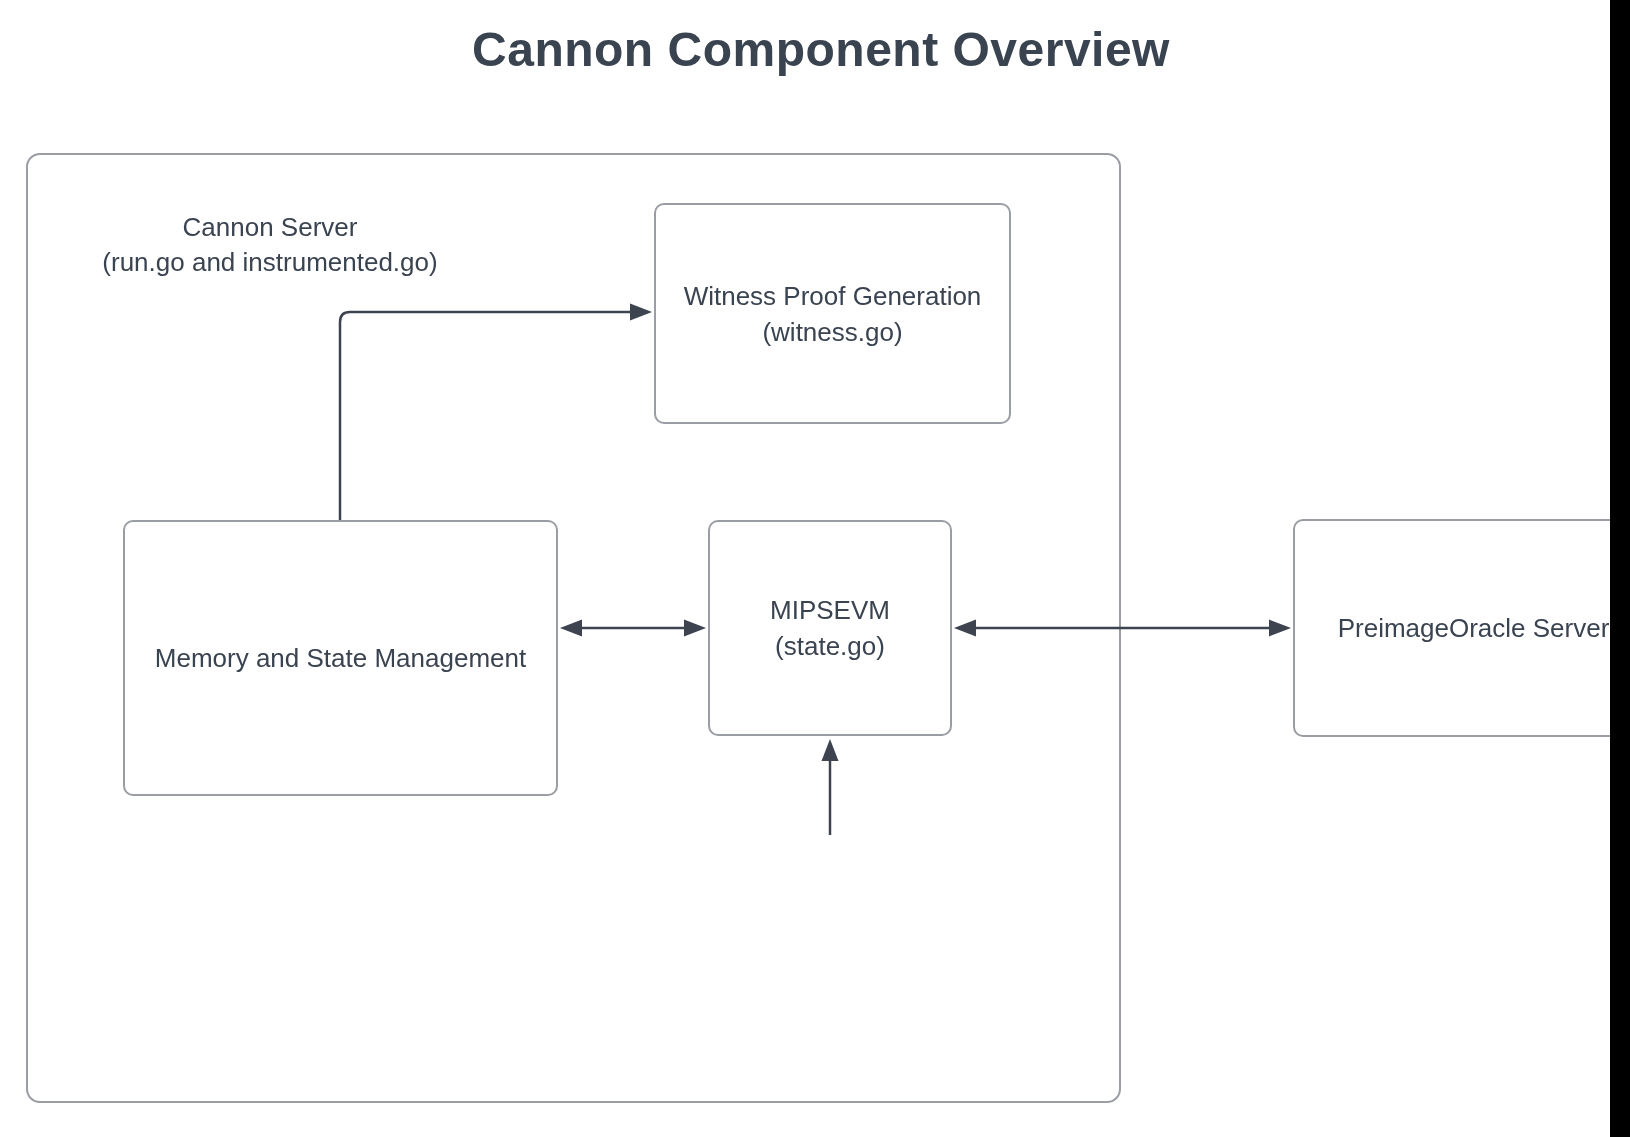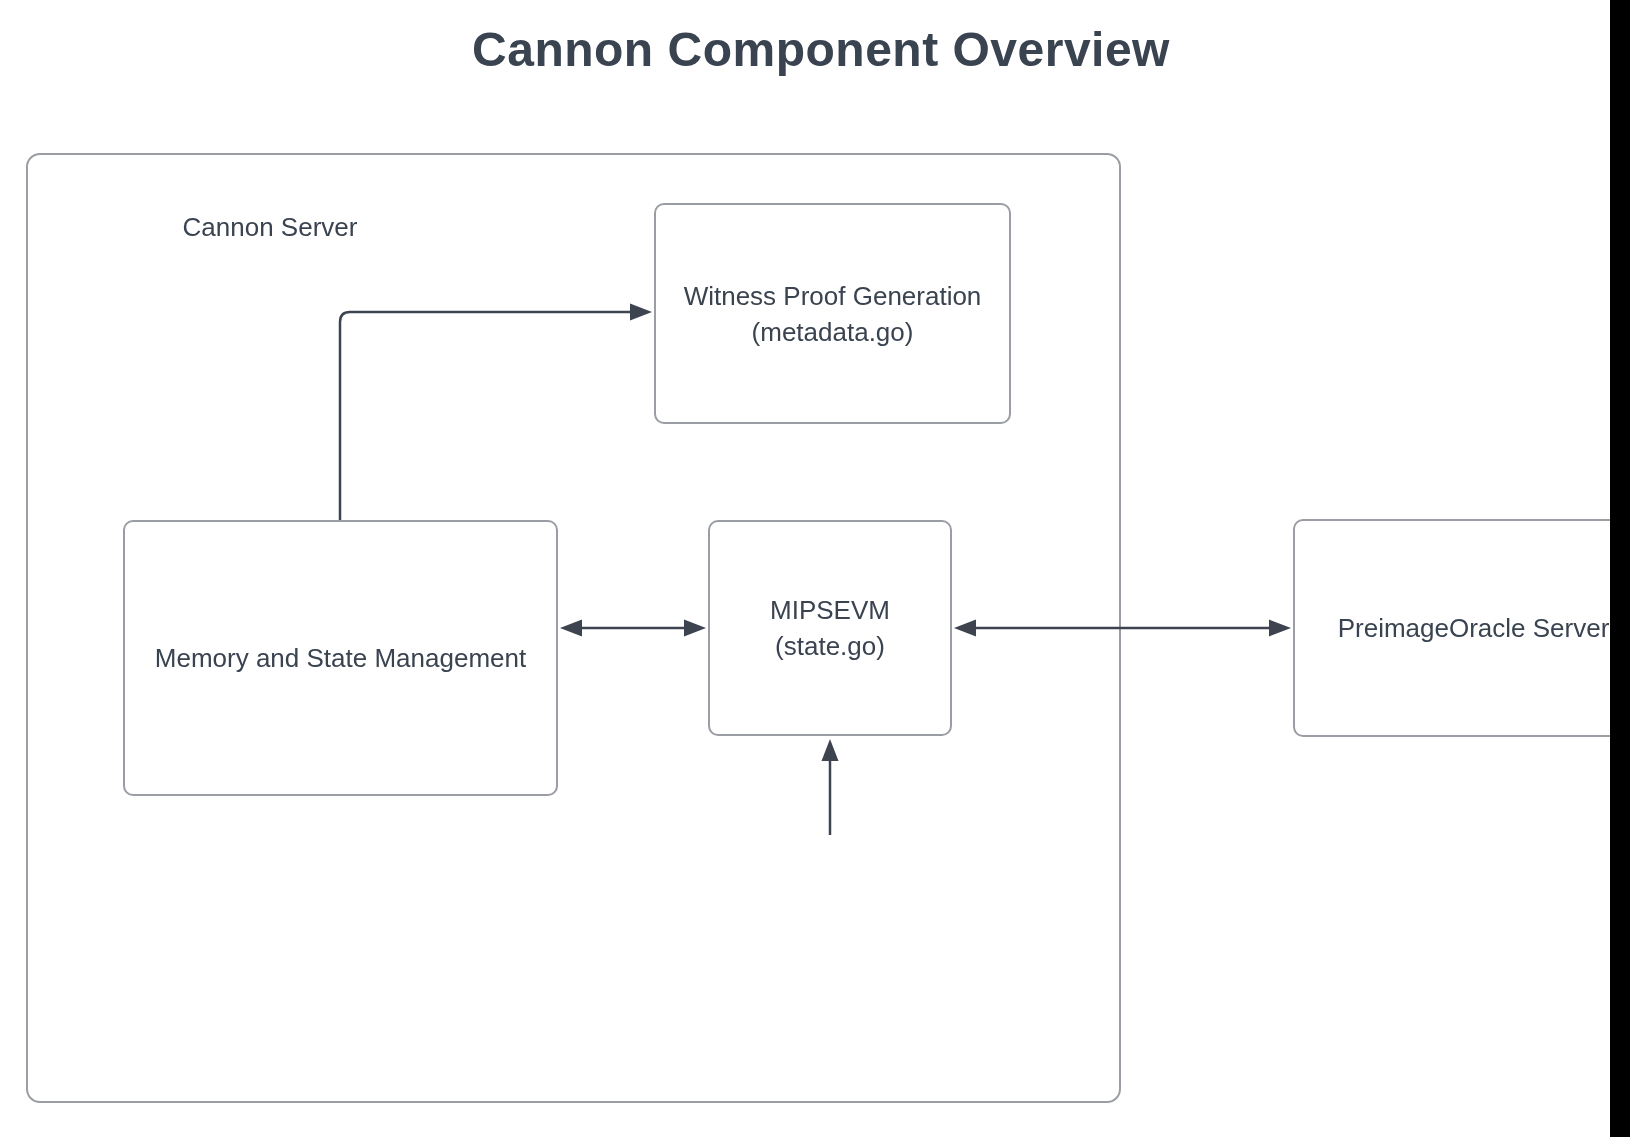--- a/index.html
+++ b/index.html
@@ -51,38 +51,39 @@
 <body>
 
 <div class="canvas">
 
   <div class="title">Cannon Component Overview</div>
 
   <div class="container-box"></div>
 
   <div class="container-label">
     <div>Cannon Server</div>
+    <div>(run.go and instrumented.go)</div>
   </div>
 
   <svg class="edges" width="1630" height="1137" viewBox="0 0 1630 1137">
       <path d="M 340 520 L 340 322 Q 340 312 350 312 L 634 312" fill="none" stroke="#3d4450" stroke-width="2.5"></path>
       <polygon points="652,312 630,320.5 630,303.5" fill="#3d4450"></polygon>
       <path d="M 578 628 L 688 628" fill="none" stroke="#3d4450" stroke-width="2.5"></path>
       <polygon points="560,628 582,619.5 582,636.5" fill="#3d4450"></polygon>
       <polygon points="706,628 684,636.5 684,619.5" fill="#3d4450"></polygon>
       <path d="M 972 628 L 1273 628" fill="none" stroke="#3d4450" stroke-width="2.5"></path>
       <polygon points="954,628 976,619.5 976,636.5" fill="#3d4450"></polygon>
       <polygon points="1291,628 1269,636.5 1269,619.5" fill="#3d4450"></polygon>
       <path d="M 830 835 L 830 757" fill="none" stroke="#3d4450" stroke-width="2.5"></path>
       <polygon points="830,739 838.5,761 821.5,761" fill="#3d4450"></polygon>
     </svg>
 
   <div class="node node-witness">
     <div>Witness Proof Generation</div>
-    <div>(metadata.go)</div>
+    <div>(witness.go)</div>
   </div>
 
   <div class="node node-memory">
     <div>Memory and State Management</div>
   </div>
 
   <div class="node node-mipsevm">
     <div>MIPSEVM</div>
     <div>(state.go)</div>
   </div>

